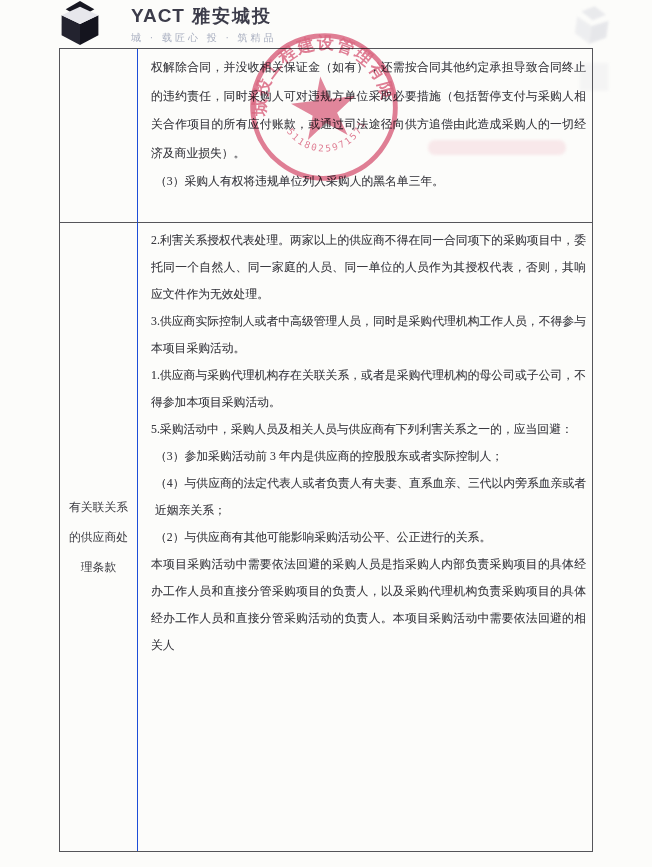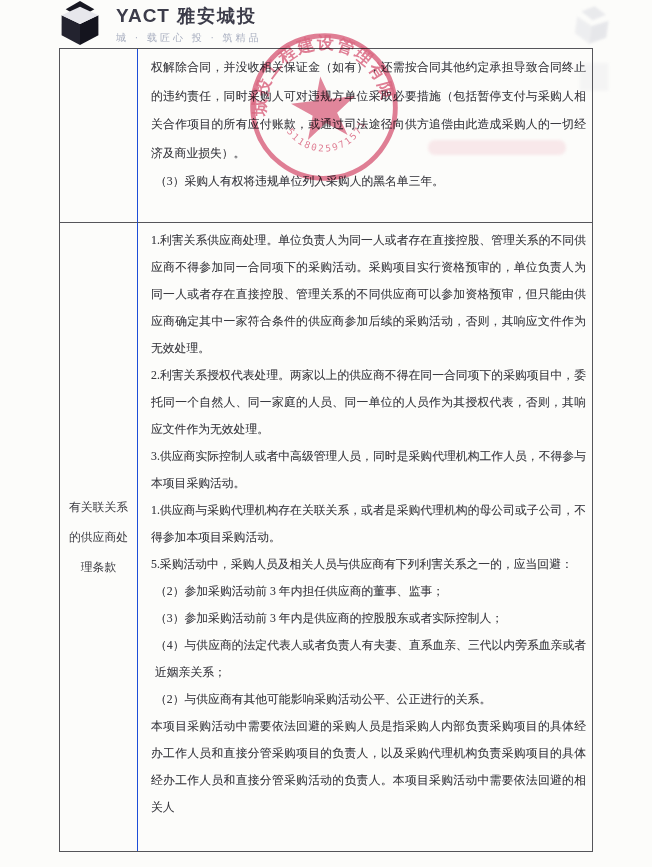--- a/index.html
+++ b/index.html
@@ -7,21 +7,21 @@
     width:652px;height:867px;overflow:hidden;position:relative;
     background:#fcfcfa;
     font-family:"Liberation Serif","DejaVu Serif",serif;
     color:#3a3a40;
   }
   .page{position:absolute;inset:0;}
 
   
   .logo-wrap{position:absolute;left:52px;top:0;height:46px;display:flex;align-items:flex-start;}
   .logo-cube{width:56px;height:46px;flex:0 0 auto;}
-  .logo-text{margin-left:8px;padding-top:4px;}
+  .logo-text{margin-left:23px;padding-top:4px;}
   .brand-line{display:flex;align-items:baseline;gap:7px;
     font-family:"Liberation Sans","DejaVu Sans",sans-serif;
     font-weight:bold;color:#3c3c4a;font-size:19px;letter-spacing:1px;}
   .brand-cn{font-size:18px;letter-spacing:2px;}
   .tagline{margin-top:3px;font-family:"Liberation Sans","DejaVu Sans",sans-serif;
     font-size:10px;color:#a9afc0;letter-spacing:3px;filter:blur(.3px);}
 
   
   .ghost{position:absolute;opacity:.35;filter:blur(1px);}
   .ghost2{position:absolute;opacity:.14;filter:blur(1.5px);}
@@ -85,26 +85,24 @@
     <div class="cell content-cell r1 row-top">
       <p>权解除合同，并没收相关保证金（如有），还需按合同其他约定承担导致合同终止的违约责任，同时采购人可对违规方单位采取必要措施（包括暂停支付与采购人相关合作项目的所有应付账款，或通过司法途径向供方追偿由此造成采购人的一切经济及商业损失）。</p>
       <p class="sub">（3）采购人有权将违规单位列入采购人的黑名单三年。</p>
     </div>
 
     <div class="cell label-cell">
       <span>有关联关系的供应商处理条款</span>
     </div>
 
     <div class="cell content-cell r2">
-      <p>1.利害关系供应商处理。单位负责人为同一人或者存在直接控股、管理关系的不同供应商不得参加同一合同项下的采购活动。采购项目实行资格预审的，单位负责人为同一人或者存在直接控股、管理关系的不同供应商可以参加资格预审，但只能由供应商确定其中一家符合条件的供应商参加后续的采购活动，否则，其响应文件作为无效处理。</p>
       <p>2.利害关系授权代表处理。两家以上的供应商不得在同一合同项下的采购项目中，委托同一个自然人、同一家庭的人员、同一单位的人员作为其授权代表，否则，其响应文件作为无效处理。</p>
       <p>3.供应商实际控制人或者中高级管理人员，同时是采购代理机构工作人员，不得参与本项目采购活动。</p>
       <p>1.供应商与采购代理机构存在关联关系，或者是采购代理机构的母公司或子公司，不得参加本项目采购活动。</p>
       <p>5.采购活动中，采购人员及相关人员与供应商有下列利害关系之一的，应当回避：</p>
-      <p class="sub">（2）参加采购活动前 3 年内担任供应商的董事、监事；</p>
       <p class="sub">（3）参加采购活动前 3 年内是供应商的控股股东或者实际控制人；</p>
       <p class="sub">（4）与供应商的法定代表人或者负责人有夫妻、直系血亲、三代以内旁系血亲或者近姻亲关系；</p>
       <p class="sub">（2）与供应商有其他可能影响采购活动公平、公正进行的关系。</p>
       <p>本项目采购活动中需要依法回避的采购人员是指采购人内部负责采购项目的具体经办工作人员和直接分管采购项目的负责人，以及采购代理机构负责采购项目的具体经办工作人员和直接分管采购活动的负责人。本项目采购活动中需要依法回避的相关人</p>
     </div>
   </div>
 
   <div class="ink-bleed"></div>
 
   <svg class="stamp" viewBox="0 0 200 200">

